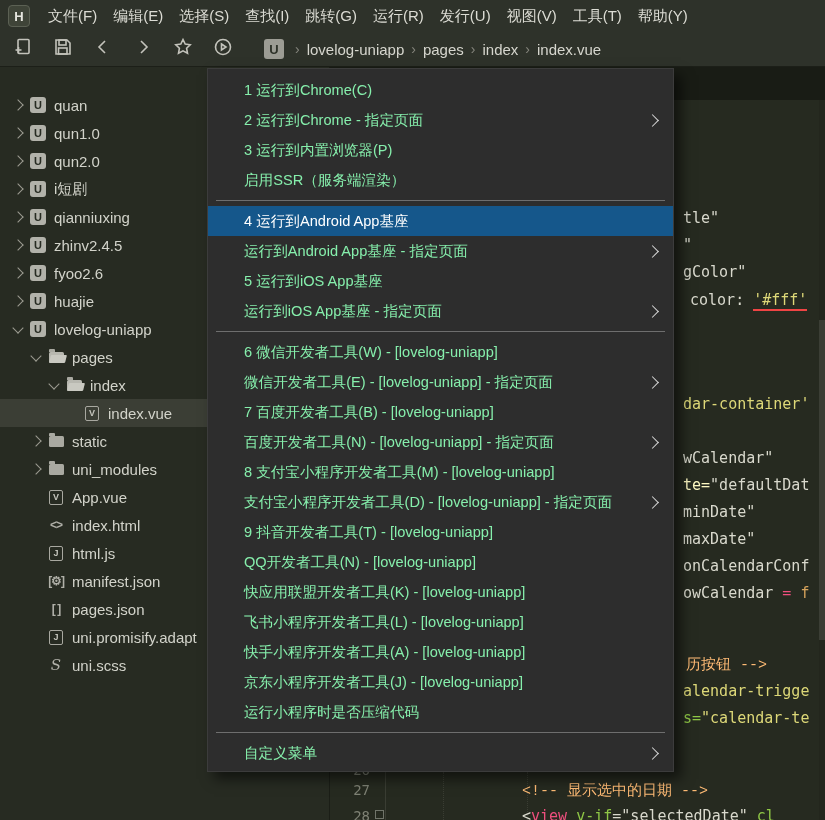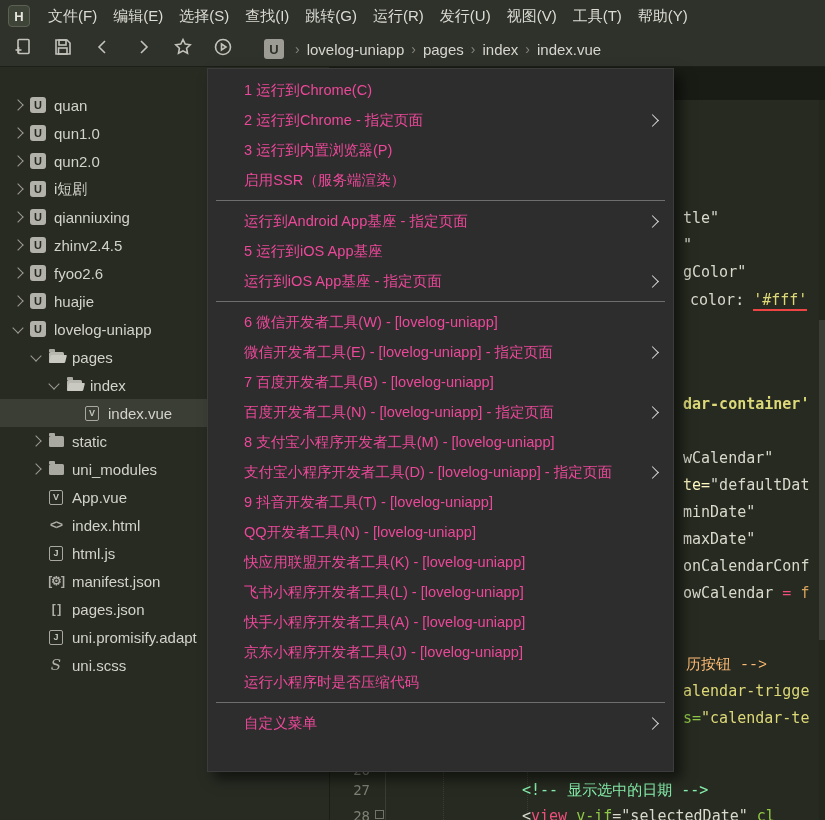--- a/index.html
+++ b/index.html
@@ -65,21 +65,21 @@
        font-family:"DejaVu Sans Mono",monospace;font-size:14px;line-height:20px;}
   .vline{position:absolute;width:1px;background:#3a3d33;}
   .vline.dotted{width:0;background:none;border-left:1px dotted #3a3d33;}
   .fold-box{position:absolute;width:9px;height:9px;border:1px solid #70746a;background:#262a20;box-sizing:border-box;}
 
   
   .runmenu{position:absolute;left:207px;top:68px;width:467px;height:704px;background:#2d2d2d;
            border:1px solid #3c3c3c;box-shadow:7px 7px 12px rgba(0,0,0,.55);z-index:30;
            padding:6px 0;box-sizing:border-box;display:flex;flex-direction:column;}
   .rm-item{height:30px;flex:0 0 30px;display:flex;align-items:center;padding:0 26px 0 36px;
-           color:#ec4899;font-size:14.6px;position:relative;white-space:nowrap;}
+           color:#86efac;font-size:14.6px;position:relative;white-space:nowrap;}
   .rm-item.hl{background:#15578b;color:#ffffff;}
   .rm-sep{flex:0 0 1px;height:1px;background:#6e6e6e;margin:5px 8px;}
   .rm-arrow{position:absolute;right:16px;top:11px;width:8px;height:8px;border-right:1.6px solid #d9d9d9;
             border-bottom:1.6px solid #d9d9d9;transform:rotate(-45deg);}
 </style>
 </head>
 <body>
 
 <div class="menubar">
   <div class="logo">H</div>
@@ -332,31 +332,31 @@
 </div>
 
 <div class="editor-layer" id="editor-layer">
   <div class="vline" style="left:385px;top:770px;height:50px;"></div>
   <div class="vline dotted" style="left:443px;top:772px;height:48px;"></div>
   <div class="vline dotted" style="left:527px;top:772px;height:48px;"></div>
 <div class="frag" style="left: 683px; top: 208px;"><span style="color: rgb(217, 217, 205);">tle"</span></div>
     <div class="frag" style="left: 683px; top: 235px;"><span style="color: rgb(217, 217, 205);">"</span></div>
     <div class="frag" style="left: 683px; top: 262px;"><span style="color: rgb(217, 217, 205);">gColor"</span></div>
     <div class="frag" style="left: 690px; top: 290px;"><span style="color: rgb(217, 217, 205);">color: </span><span class="u" style="color: rgb(221, 216, 120);">'#fff'</span></div>
-    <div class="frag" style="left: 683px; top: 394px; font-weight: bold;"><span style="color: rgb(221, 216, 120);">dar-container'</span></div>
+    <div class="frag" style="left: 683px; top: 394px;"><span style="color: rgb(221, 216, 120);">dar-container'</span></div>
     <div class="frag" style="left: 683px; top: 448px;"><span style="color: rgb(217, 217, 205);">wCalendar"</span></div>
     <div class="frag" style="left: 683px; top: 475px;"><span style="color: #fef9c3;">te=</span><span style="color: rgb(217, 217, 205);">"defaultDat</span></div>
     <div class="frag" style="left: 683px; top: 502px;"><span style="color: rgb(217, 217, 205);">minDate"</span></div>
     <div class="frag" style="left: 683px; top: 529px;"><span style="color: rgb(217, 217, 205);">maxDate"</span></div>
     <div class="frag" style="left: 683px; top: 556px;"><span style="color: rgb(217, 217, 205);">onCalendarConf</span></div>
     <div class="frag" style="left: 683px; top: 583px;"><span style="color: rgb(217, 217, 205);">owCalendar </span><span style="color: rgb(239, 79, 126);">= </span><span style="color: rgb(214, 163, 92);">f</span></div>
     <div class="frag" style="left: 686px; top: 654px;"><span style="color: #fdba74; font-family: Liberation Mono, monospace;">历按钮 --&gt;</span></div>
     <div class="frag" style="left: 683px; top: 681px;"><span style="color: rgb(221, 216, 120);">alendar-trigge</span></div>
     <div class="frag" style="left: 683px; top: 708px;"><span style="color: rgb(143, 199, 70);">s=</span><span style="color: rgb(221, 216, 120);">"calendar-te</span></div>
-    <div class="frag" style="left: 522px; top: 780px;"><span style="color: #86efac;">&lt;!-- 显示选中的日期 --&gt;</span></div>
+    <div class="frag" style="left: 522px; top: 780px;"><span style="color: #fdba74; font-family: Liberation Mono, monospace;">&lt;!-- 显示选中的日期 --&gt;</span></div>
     <div class="frag" style="left: 522px; top: 806px;"><span style="color: rgb(217, 217, 205);">&lt;</span><span style="color: rgb(239, 79, 126);">view</span><span style="color: rgb(217, 217, 205);"> </span><span style="color: rgb(143, 199, 70);">v-if</span><span style="color: rgb(217, 217, 205);">=</span><span style="color: rgb(217, 217, 205);">"selectedDate"</span><span style="color: rgb(143, 199, 70);"> cl</span></div>
     <div class="gut" style="top: 760px;">26</div>
     <div class="gut" style="top: 780px;">27</div>
     <div class="gut" style="top: 806px;">28</div>
     <div class="fold-box" style="left: 375px; top: 810px;"></div>
   </div>
 
 <div class="runmenu" id="runmenu">
     <div class="rm-item">
       <span>1 运行到Chrome(C)</span>
@@ -365,20 +365,23 @@
       <span>2 运行到Chrome - 指定页面</span>
       <span class="rm-arrow"></span>
     </div>
     <div class="rm-item">
       <span>3 运行到内置浏览器(P)</span>
     </div>
     <div class="rm-item">
       <span>启用SSR（服务端渲染）</span>
     </div>
     <div class="rm-sep"></div>
+    <div class="rm-item hl">
+      <span>4 运行到Android App基座</span>
+    </div>
     <div class="rm-item">
       <span>运行到Android App基座 - 指定页面</span>
       <span class="rm-arrow"></span>
     </div>
     <div class="rm-item">
       <span>5 运行到iOS App基座</span>
     </div>
     <div class="rm-item">
       <span>运行到iOS App基座 - 指定页面</span>
       <span class="rm-arrow"></span>

